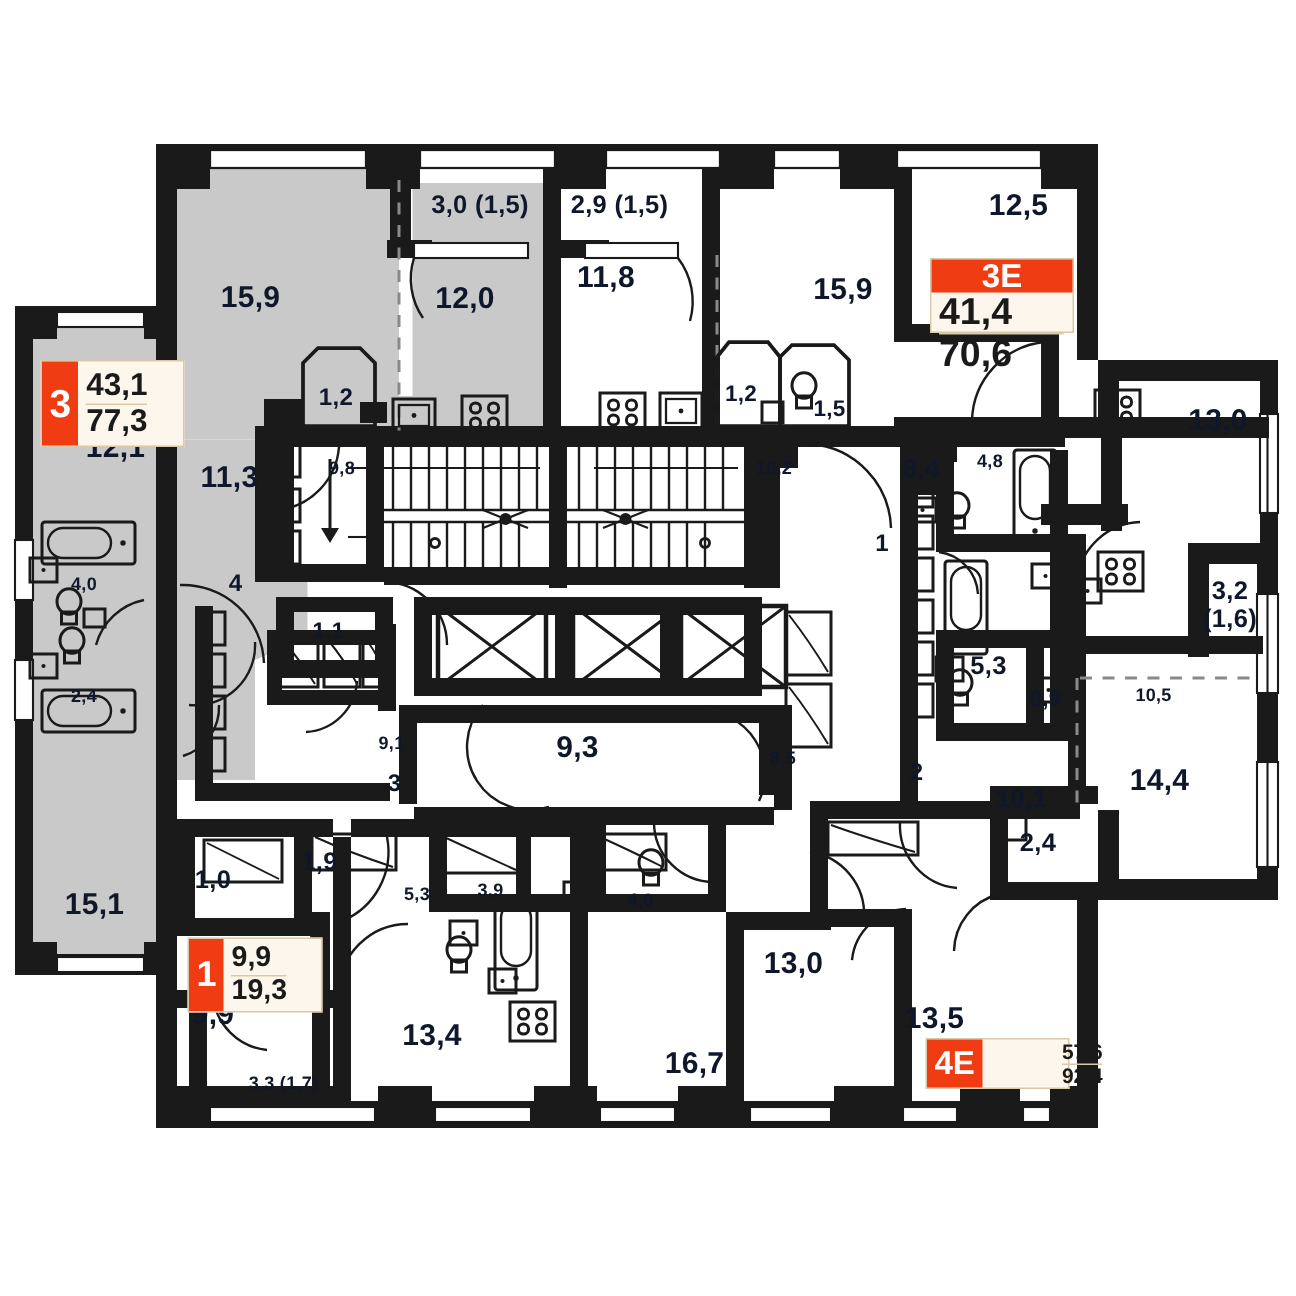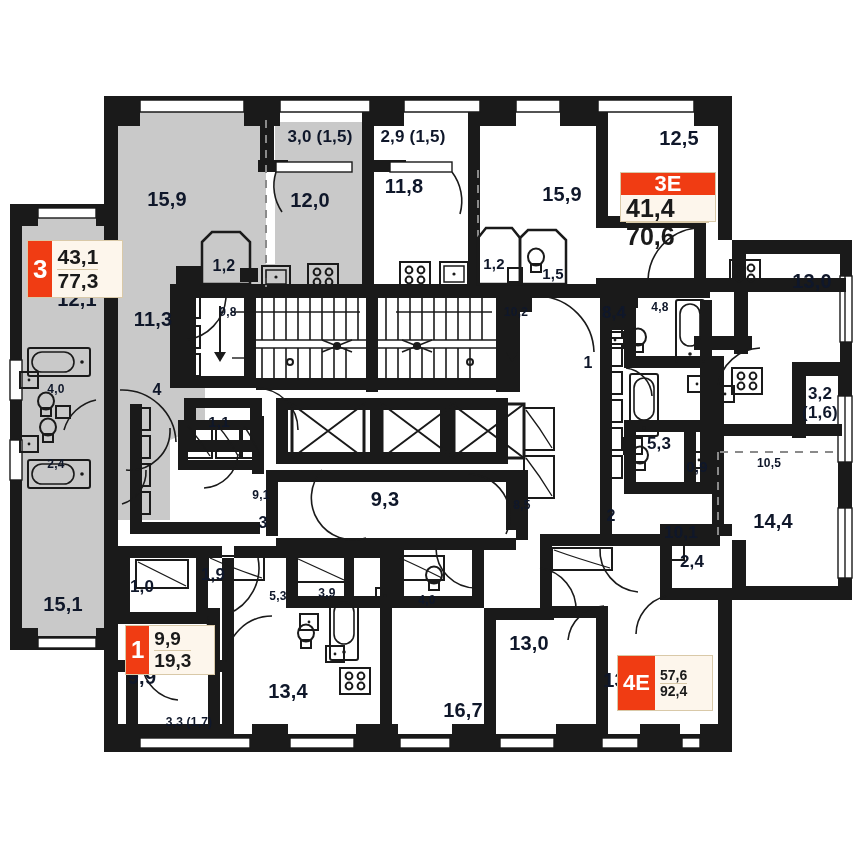--- a/index.html
+++ b/index.html
@@ -538,21 +538,21 @@
           <span class="n2">70,6</span>
         </div>
       </div>
       <div class="badge b1" style="left: 125px; top: 625px; width: 90px; height: 50px;">
         <div class="code">1</div>
         <div class="nums">
           <span class="n1">9,9</span>
           <span class="n2">19,3</span>
         </div>
       </div>
-      <div class="badge b4e" style="left: 617px; top: 655px; width: 96px; height: 56px;">
+      <div class="badge b4e" style="left: 617px; top: 692px; width: 96px; height: 34px; gap: 48px;">
         <div class="code">4E</div>
         <div class="nums">
           <span class="n1">57,6</span>
           <span class="n2">92,4</span>
         </div>
       </div>
     </div>
 
 </div>
 

